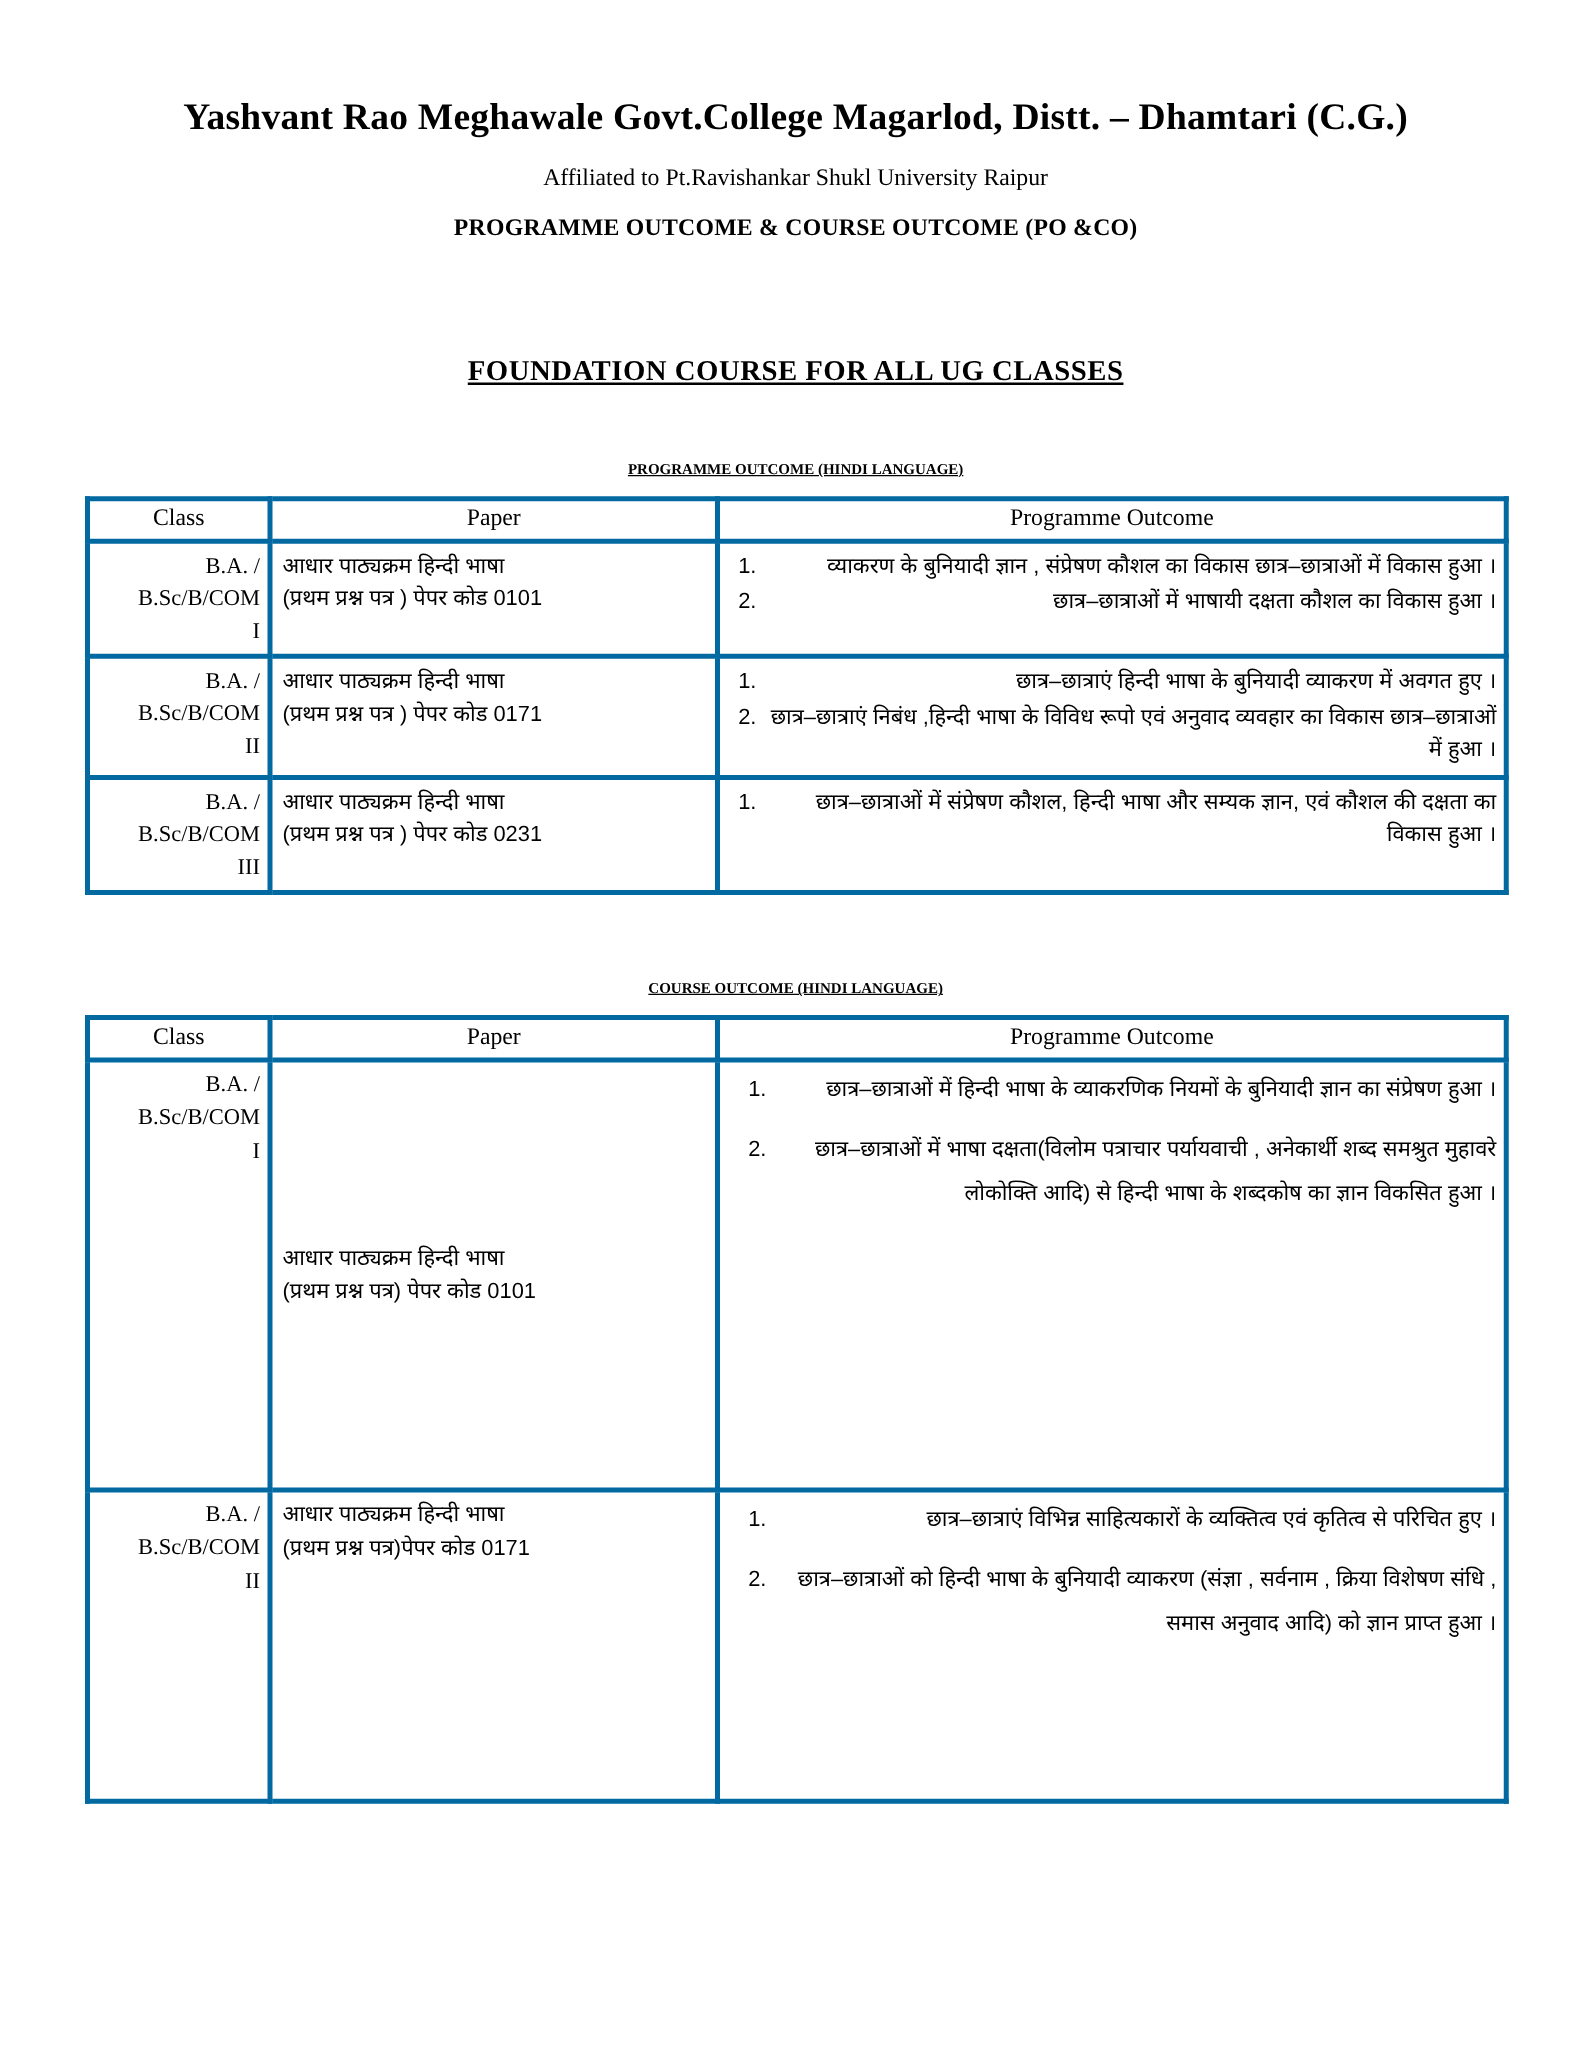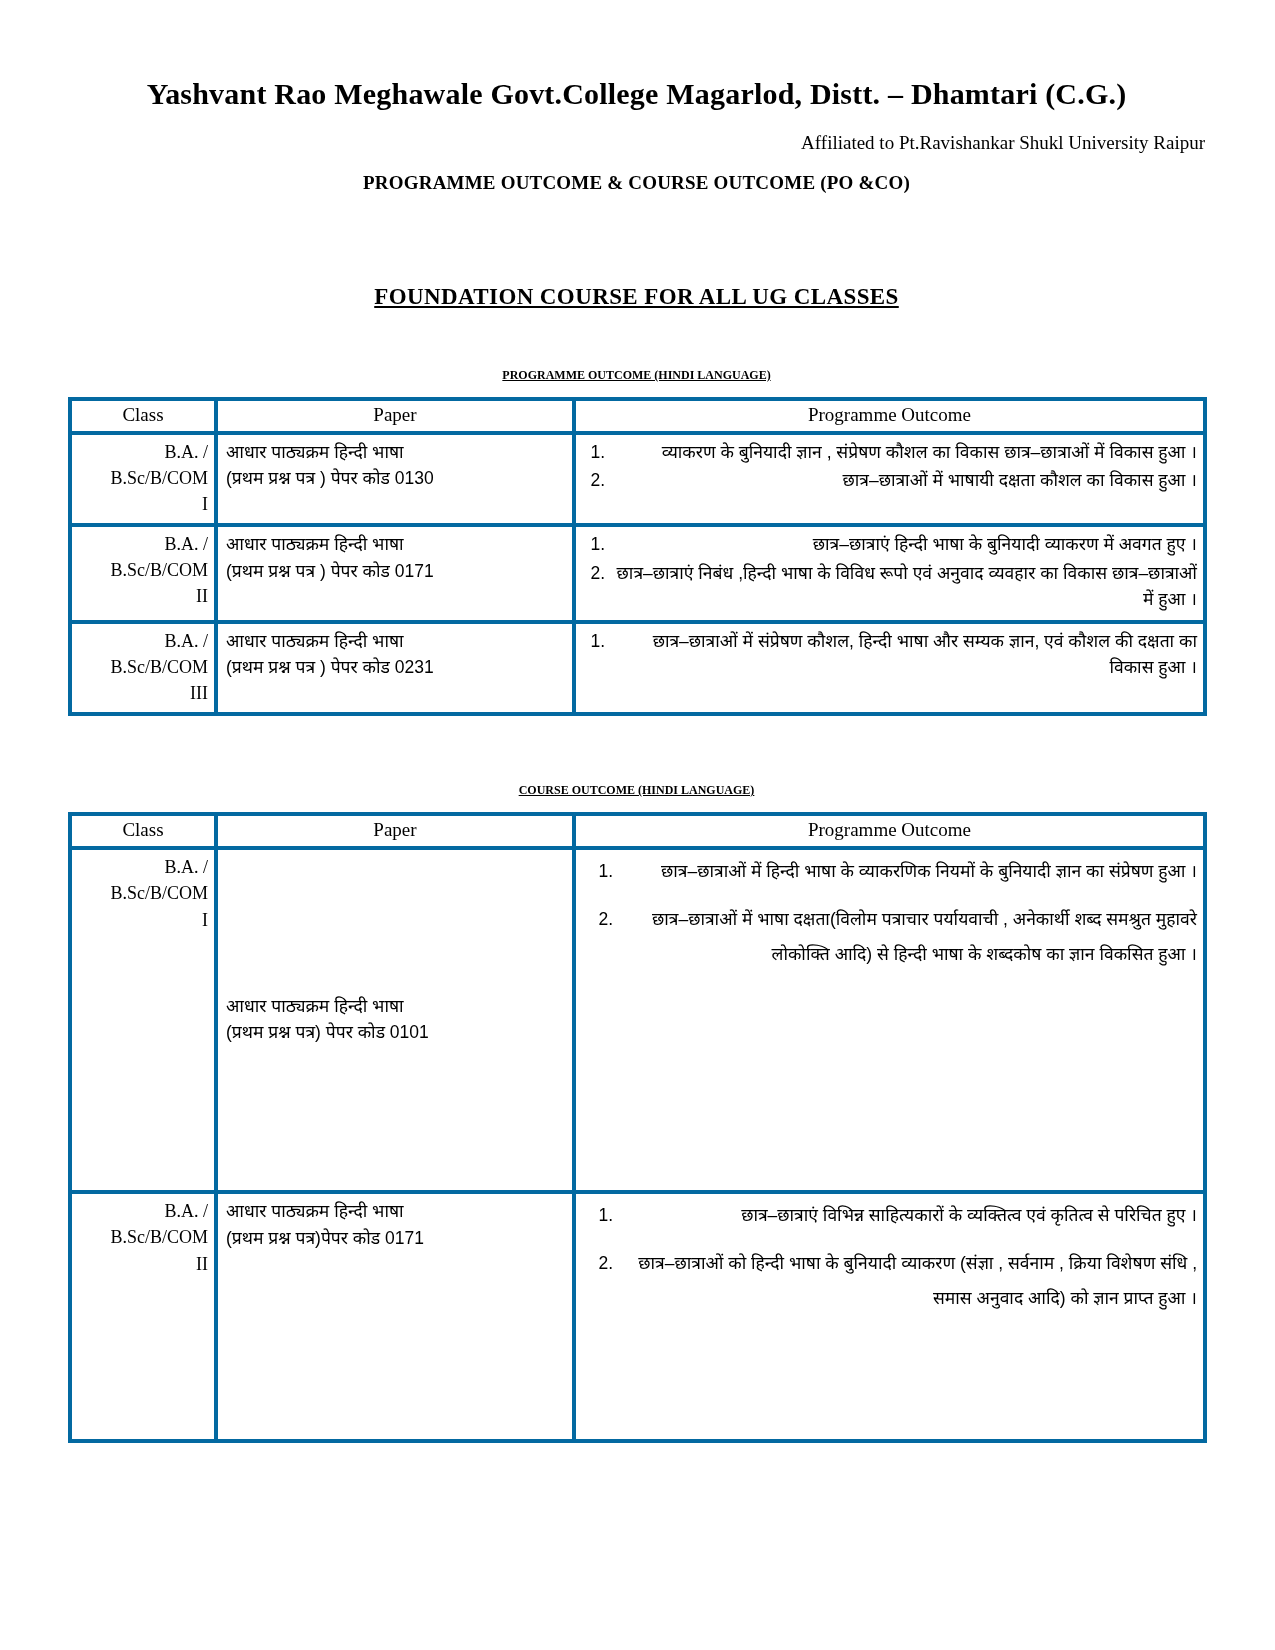--- a/index.html
+++ b/index.html
@@ -24,21 +24,21 @@
   }
   .college-title {
     text-align: center;
     font-size: 30px;
     font-family: "Liberation Serif", serif;
     letter-spacing: 0.2px;
     margin: 18px 0 0 0;
     line-height: 1.2;
   }
   .affiliation {
-    text-align: right;
+    text-align: center;
     font-size: 19px;
     margin: 20px 0 0 0;
   }
   .po-co-title {
     text-align: center;
     font-size: 19px;
     font-weight: bold;
     margin: 18px 0 0 0;
     letter-spacing: 0.2px;
   }
@@ -158,21 +158,21 @@
     </thead>
     <tbody>
       <tr>
         <td class="cls">
           <span class="cl-line">B.A. /</span>
           <span class="cl-line">B.Sc/B/COM</span>
           <span class="cl-line">I</span>
         </td>
         <td class="paper dev">
           <span class="dev-line">आधार पाठ्यक्रम हिन्दी भाषा</span>
-          <span class="dev-line">(प्रथम प्रश्न पत्र ) पेपर कोड   0130</span>
+          <span class="dev-line">(प्रथम प्रश्न पत्र ) पेपर कोड   0101</span>
         </td>
         <td class="dev">
           <ol class="outcome-list">
             <li>व्याकरण के बुनियादी ज्ञान , संप्रेषण कौशल का विकास छात्र–छात्राओं में विकास हुआ ।</li>
             <li>छात्र–छात्राओं में भाषायी दक्षता कौशल का विकास हुआ ।</li>
           </ol>
         </td>
       </tr>
       <tr>
         <td class="cls">

